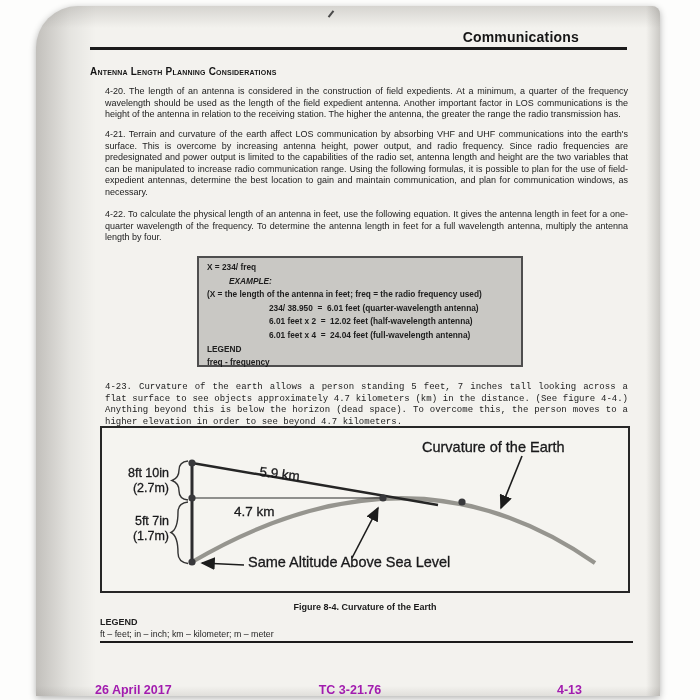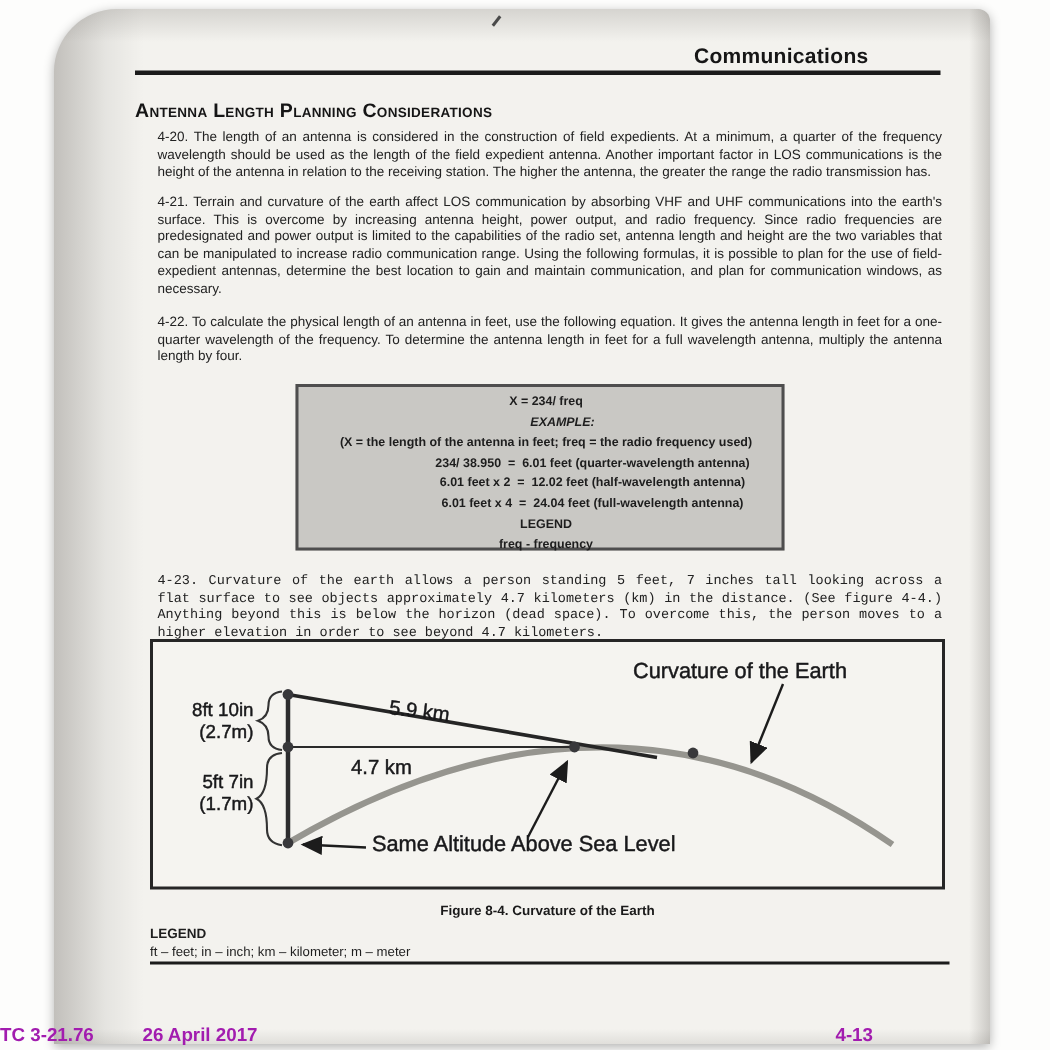--- a/index.html
+++ b/index.html
@@ -22,36 +22,36 @@
   .speck { position:absolute; background:#4a4a4a; }
 
   #page-header-title {
     position:absolute; top:25px; right:73px;
     font-size:14px; font-weight:700; color:#161616; letter-spacing:0.2px;
   }
   #header-rule { position:absolute; left:90px; top:43px; width:537px; height:3px; background:#1b1b1b; }
 
   #section-heading {
     position:absolute; left:90px; top:62px;
-    font-size:13px; font-weight:700; font-variant:small-caps; letter-spacing:0.2px; color:#151515;
+    font-size:10px; font-weight:700; font-variant:small-caps; letter-spacing:0.2px; color:#151515;
   }
 
   .para {
     position:absolute; left:105px; width:523px;
     font-size:9px; line-height:11.6px; text-align:justify; color:#222;
   }
   #para-4-20 { top:82px; }
   #para-4-21 { top:125px; }
   #para-4-22 { top:205px; }
   #para-4-23 { top:378px;font-family:Liberation Mono, monospace; }
 
   #formula-box {
     position:absolute; left:197px; top:252px; width:326px; height:111px;
     background:#c9c8c4; border:2px solid #4e4e4e; padding:3px 0 0 8px;
-    font-size:8.3px; font-weight:700; color:#1d1d1d; line-height:13.6px;text-align:center;
+    font-size:8.3px; font-weight:700; color:#1d1d1d; line-height:13.6px;
   }
   .fb-line { white-space:pre; }
   .fb-example-label { padding-left:22px; font-style:italic; }
   .fb-calc { padding-left:62px; }
 
   #figure-frame {
     position:absolute; left:100px; top:422px; width:530px; height:167px;
     background:#f5f4f0; border:2px solid #262626;
   }
   #figure-frame svg { display:block; width:526px; height:163px; }
@@ -61,21 +61,21 @@
   #figure-caption {
     position:absolute; left:100px; top:598px; width:530px;
     text-align:center; font-size:9px; font-weight:700; color:#1a1a1a;
   }
   #legend-title { position:absolute; left:100px; top:613px; font-size:9px; font-weight:700; }
   #legend-entries { position:absolute; left:100px; top:625px; font-size:8.8px; }
   #legend-rule { position:absolute; left:100px; top:637px; width:533px; height:2px; background:#1b1b1b; }
 
   .footer-item { position:absolute; top:679px; font-size:12.5px; font-weight:700; color:#a21caf; }
   #footer-date { left:95px; }
-  #footer-doc  { left:0; width:700px; text-align:left; }
+  #footer-doc  { left:0; width:700px; text-align:center; }
   #footer-page { right:70px; }
 </style>
 </head>
 <body>
 
 <div id="scan-page"></div>
 
 <div id="content">
 
   <div class="speck" style="left:330px; top:6px; width:2px; height:8px; transform:rotate(38deg);"></div>

